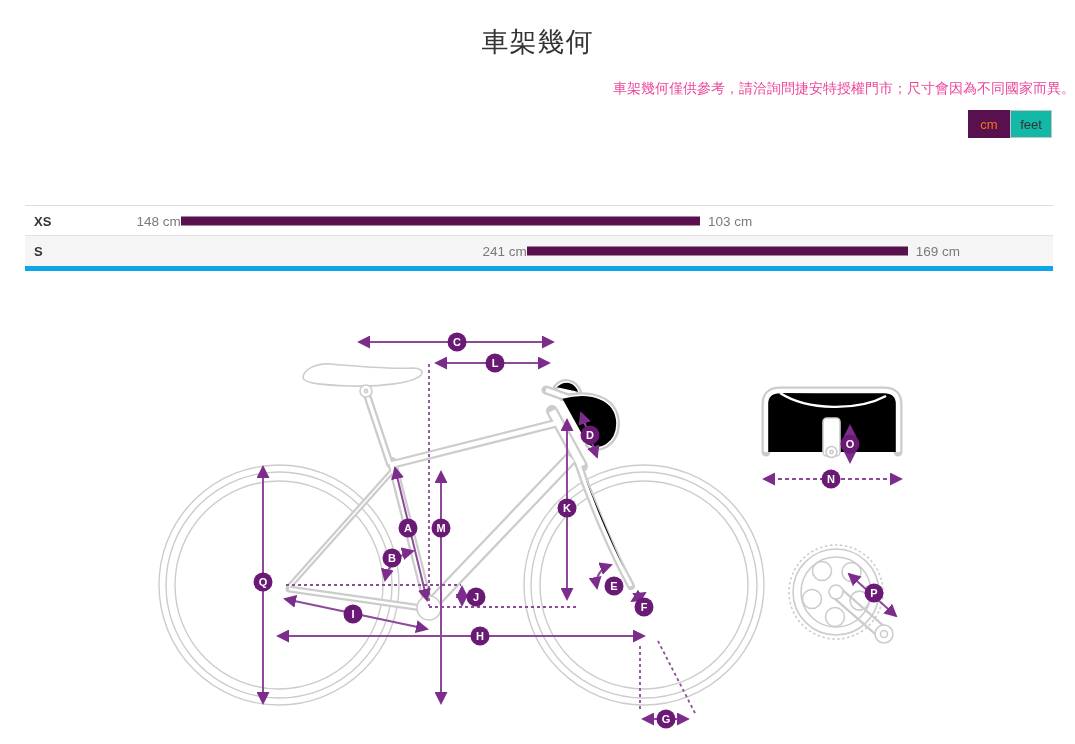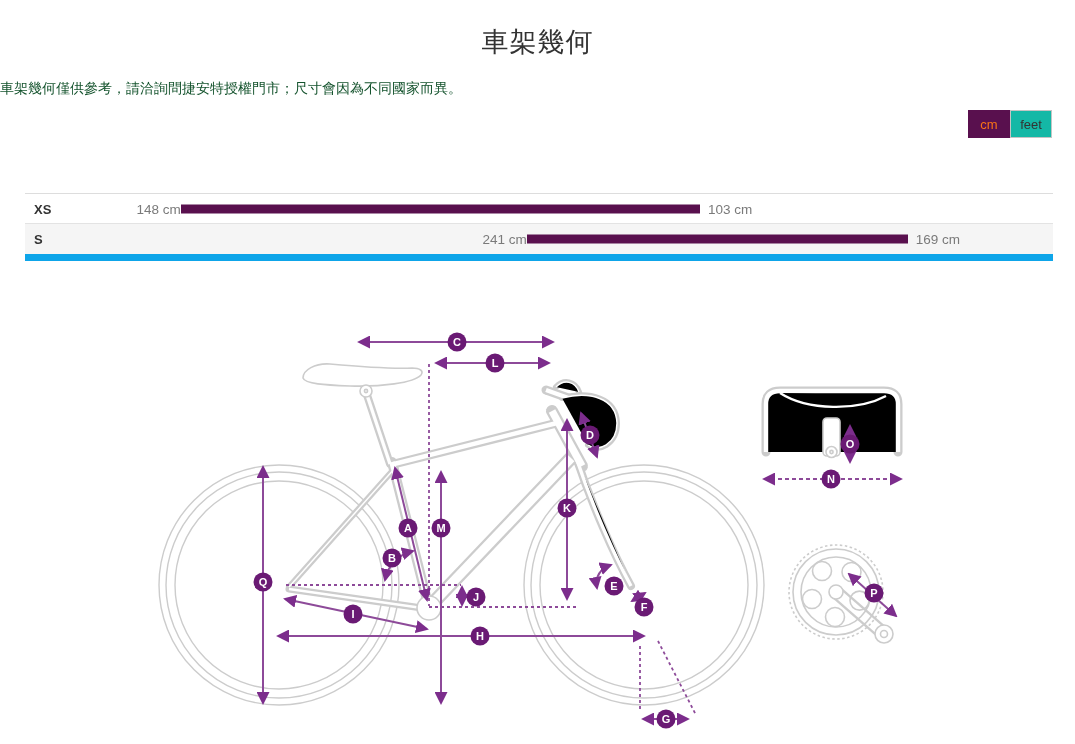--- a/index.html
+++ b/index.html
@@ -9,31 +9,31 @@
     --arrow-head:#7c2d8c;
     --outline:#cccccc;
   }
   *{margin:0;padding:0;box-sizing:border-box;}
   html,body{width:1075px;height:744px;background:#fff;overflow:hidden;
     font-family:"Liberation Sans","DejaVu Sans",sans-serif;}
   .page{position:relative;width:1075px;height:744px;background:#fff;}
 
   .title{position:absolute;top:24px;left:0;width:100%;text-align:center;
     font-size:27px;font-weight:500;color:#333;letter-spacing:1px;}
-  .subtitle{position:absolute;top:80px;left:0;width:100%;text-align:left;
-    font-size:14px;color:#14532d;}
+  .subtitle{position:absolute;top:80px;left:0;width:100%;text-align:right;
+    font-size:14px;color:#ec4899;}
 
   .toggle{position:absolute;top:110px;right:23px;display:flex;}
   .t-btn{width:42px;height:28px;font-size:13px;border:1px solid #c4c4c4;
     background:#14b8a6;color:#333;cursor:pointer;
     font-family:"Liberation Sans","DejaVu Sans",sans-serif;}
   .t-btn.active{background:var(--accent);border-color:var(--accent);color:#f97316;}
 
-  .size-table{position:absolute;top:193px;left:25px;width:1028px;
-    border-top:1px solid #ddd;border-bottom:7px solid #0ea5e9;}
+  .size-table{position:absolute;top:205px;left:25px;width:1028px;
+    border-top:1px solid #ddd;border-bottom:5px solid #0ea5e9;}
   .size-row{position:relative;height:30px;border-bottom:1px solid #e3e3e3;cursor:pointer;}
   .size-row:last-child{border-bottom:none;}
   .size-row.alt{background:#f5f5f5;}
   .size-label{position:absolute;left:9px;top:50%;transform:translateY(-50%);
     font-size:13px;font-weight:bold;color:#333;}
   .bar{position:absolute;top:50%;transform:translateY(-50%);height:9px;
     background:var(--accent);}
   .val{position:absolute;top:50%;transform:translateY(-50%);font-size:13.5px;
     color:#7a7a7a;white-space:nowrap;}
   .val-from{transform:translate(-100%,-50%);}

